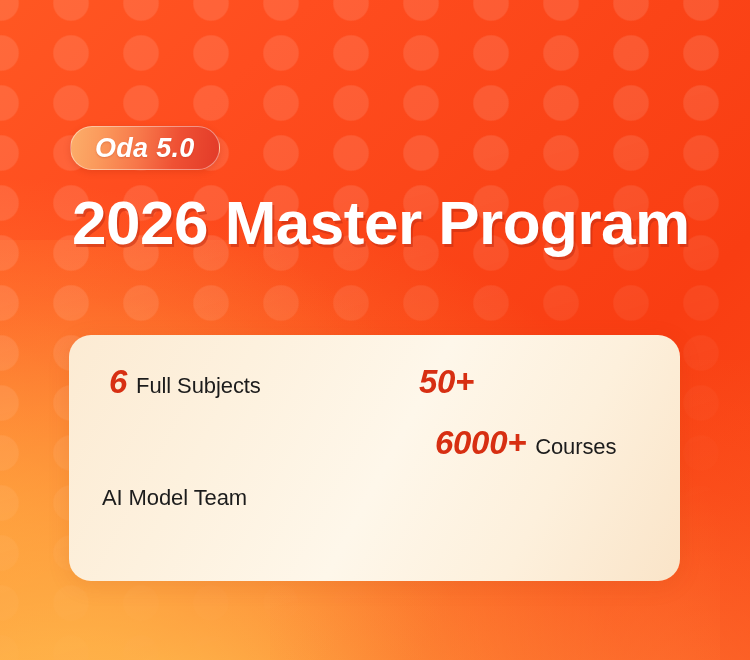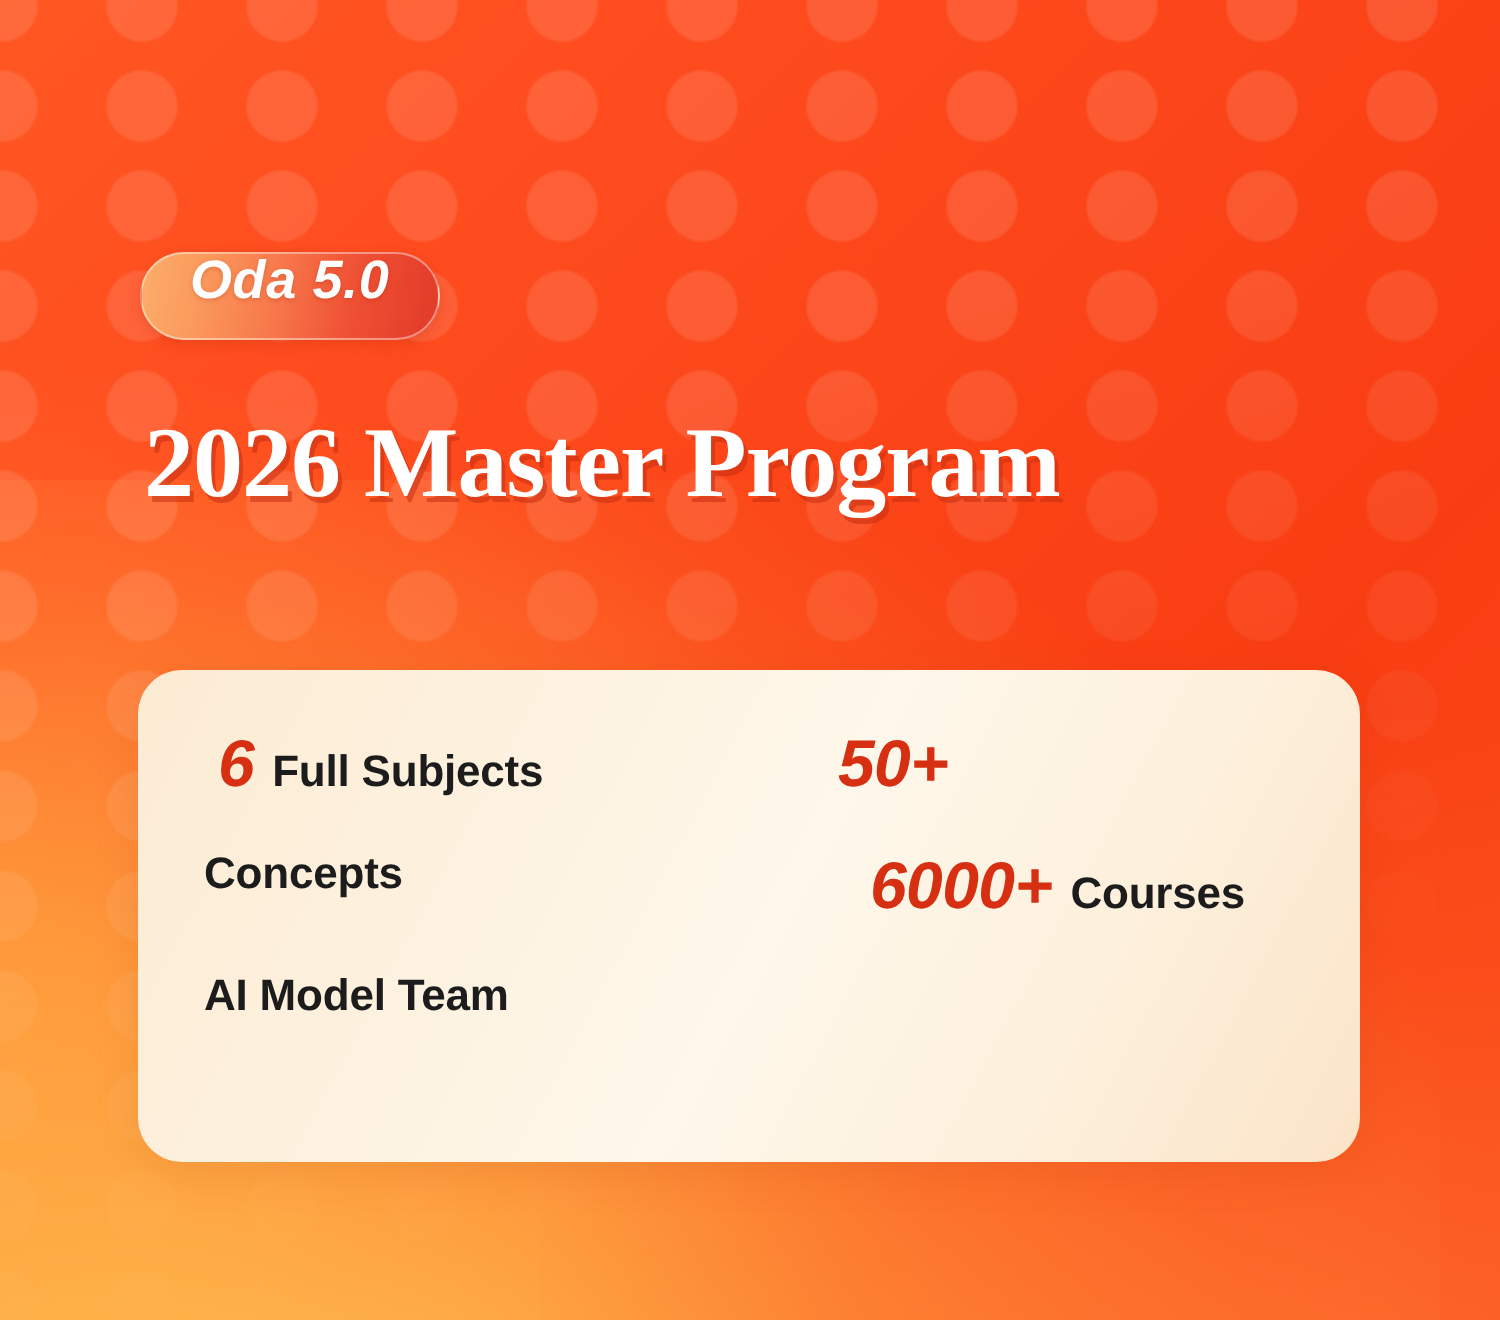--- a/index.html
+++ b/index.html
@@ -97,21 +97,21 @@
   }
 
   
   #version-badge {
     position: absolute;
     left: 70px;
     top: 126px;
     height: 44px;
     padding: 0 24px 0 24px;
     display: flex;
-    align-items: flex-start;
+    align-items: center;
     border-radius: 999px;
     background: linear-gradient(100deg,
         #fcae6a 0%,
         #fb9a5c 20%,
         #f7774a 46%,
         #ef5134 70%,
         #e23a28 100%);
     border: 1.5px solid rgba(255,255,255,0.42);
     box-shadow: 0 2px 7px rgba(150,30,10,0.20);
     box-sizing: border-box;
@@ -124,29 +124,28 @@
     letter-spacing: 0.3px;
     line-height: 1;
     white-space: nowrap;
     text-shadow: 0 1px 2px rgba(160,40,15,0.25);
   }
 
   
   #headline {
     position: absolute;
     left: 72px;
-    top: 203px;
-    font-size: 50px;
+    top: 188px;
+    font-size: 62px;
     font-weight: bold;
     color: #ffffff;
     letter-spacing: -0.5px;
     line-height: 1.12;
     white-space: nowrap;
     text-shadow: 2px 3px 0 rgba(196,45,18,0.55);
-    font-family: Liberation Serif, serif;
   }
 
   
   #stats-card {
     position: absolute;
     left: 69px;
     top: 335px;
     width: 611px;
     height: 246px;
     border-radius: 22px;
@@ -180,21 +179,21 @@
     font-size: 33px;
     font-weight: bold;
     font-style: italic;
     color: #d72f12;
     line-height: 1;
     white-space: nowrap;
     letter-spacing: -0.3px;
   }
   .stat-label {
     font-size: 22px;
-    font-weight: bold;
+    font-weight: normal;
     color: #1c1c1c;
     line-height: 1;
     white-space: nowrap;
     margin-left: 9px;
     letter-spacing: -0.1px;
   }
 </style>
 </head>
 <body>
 
@@ -217,21 +216,20 @@
       <span class="stat-value">6</span>
       <span class="stat-label">Full Subjects</span>
     </div>
 
     <div class="stat-item col-right">
       <span class="stat-value">50+</span>
     </div>
 
 
     <div class="stat-item col-right">
-      <span class="stat-label">Concepts</span>
     </div>
 
     <div class="stat-item col-left">
       <span class="stat-value">6000+</span>
       <span class="stat-label">Courses</span>
     </div>
 
     <div class="stat-item col-right">
       <span class="stat-label">AI Model Team</span>
     </div>

